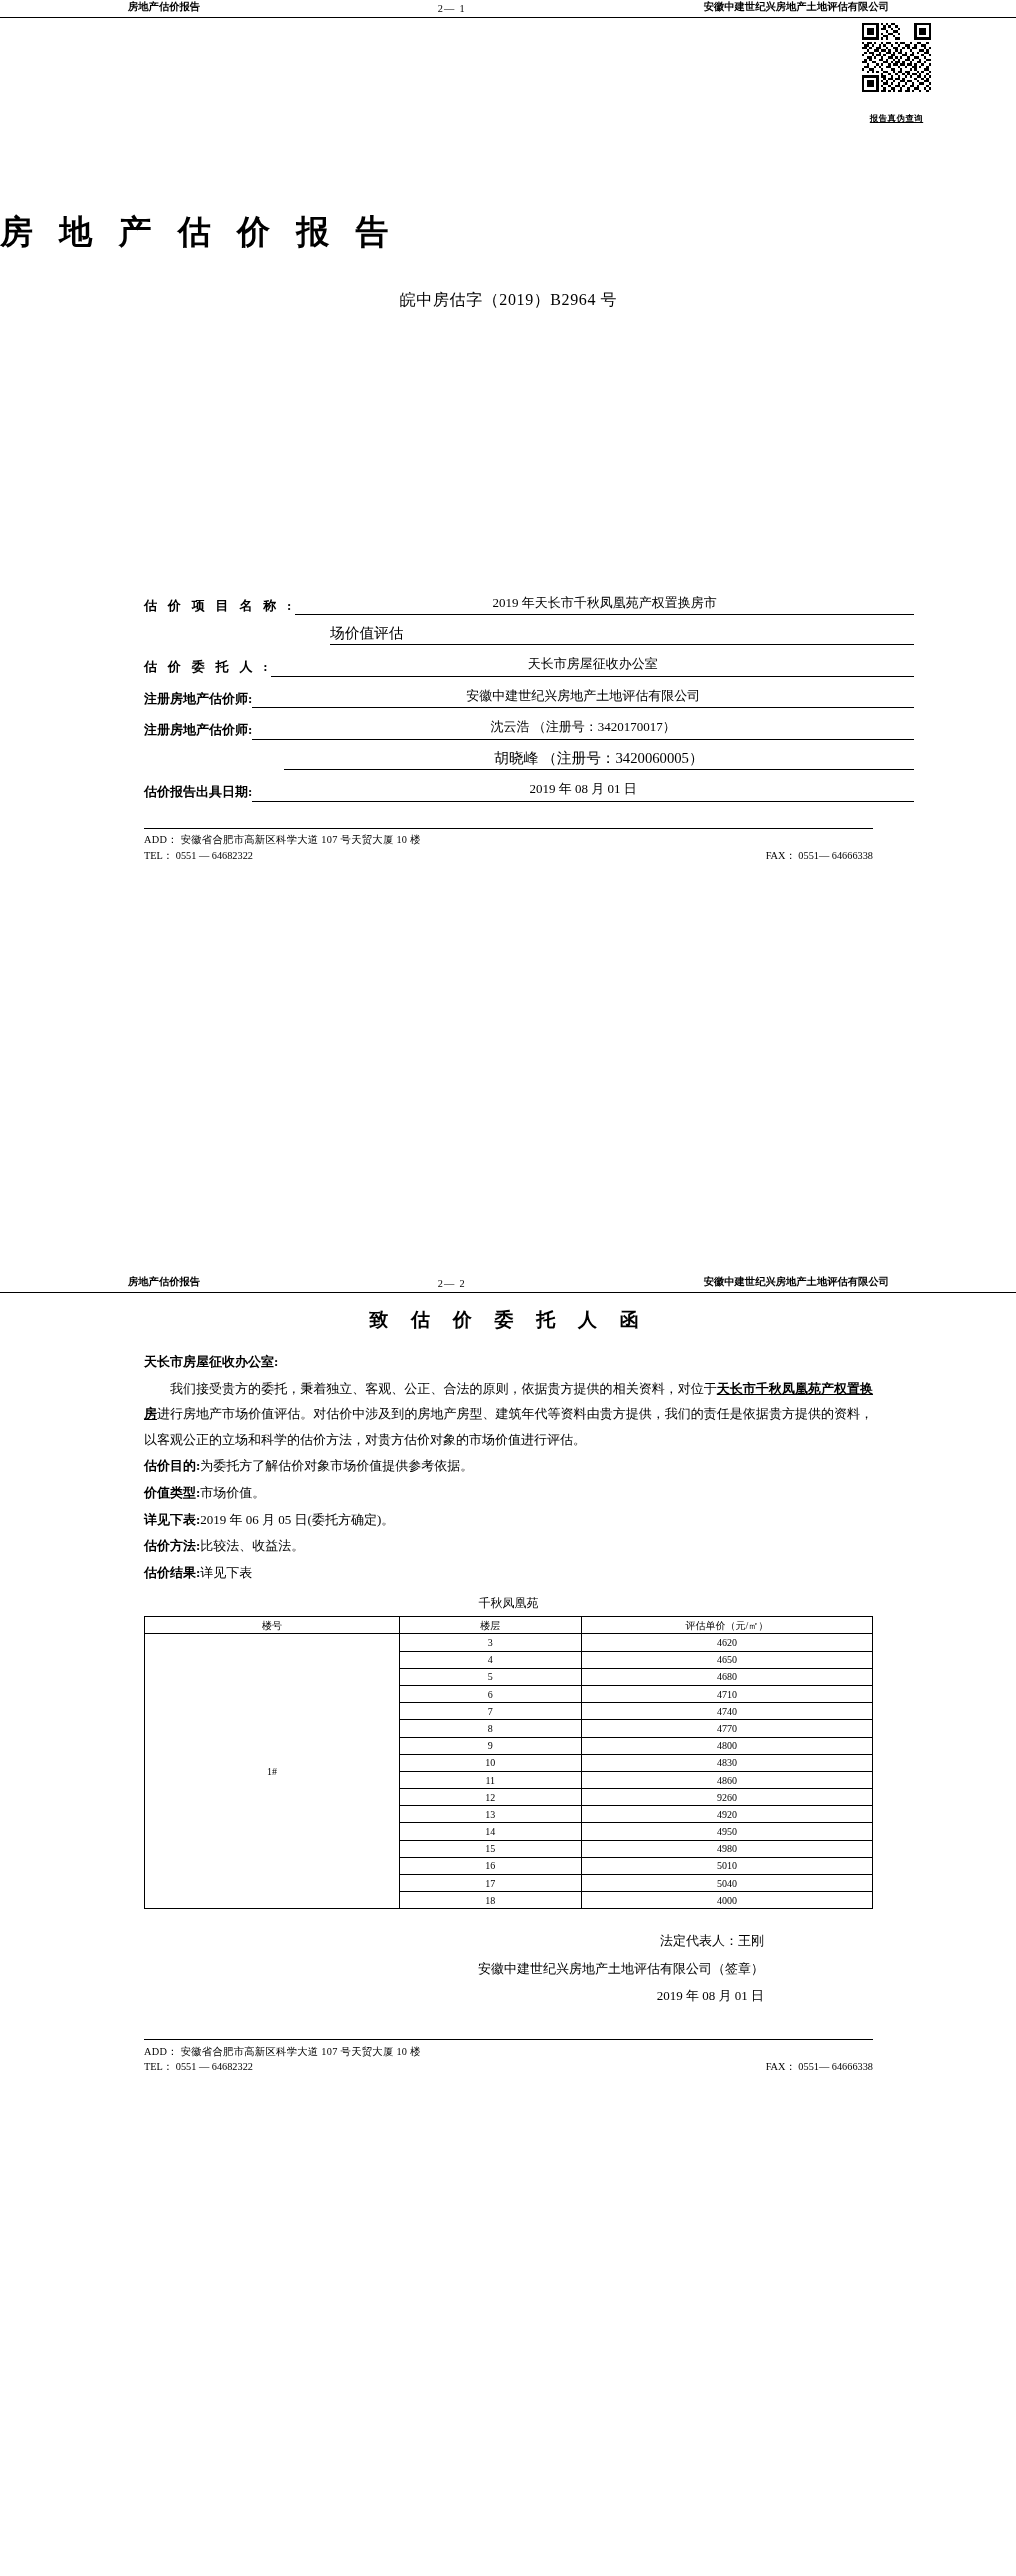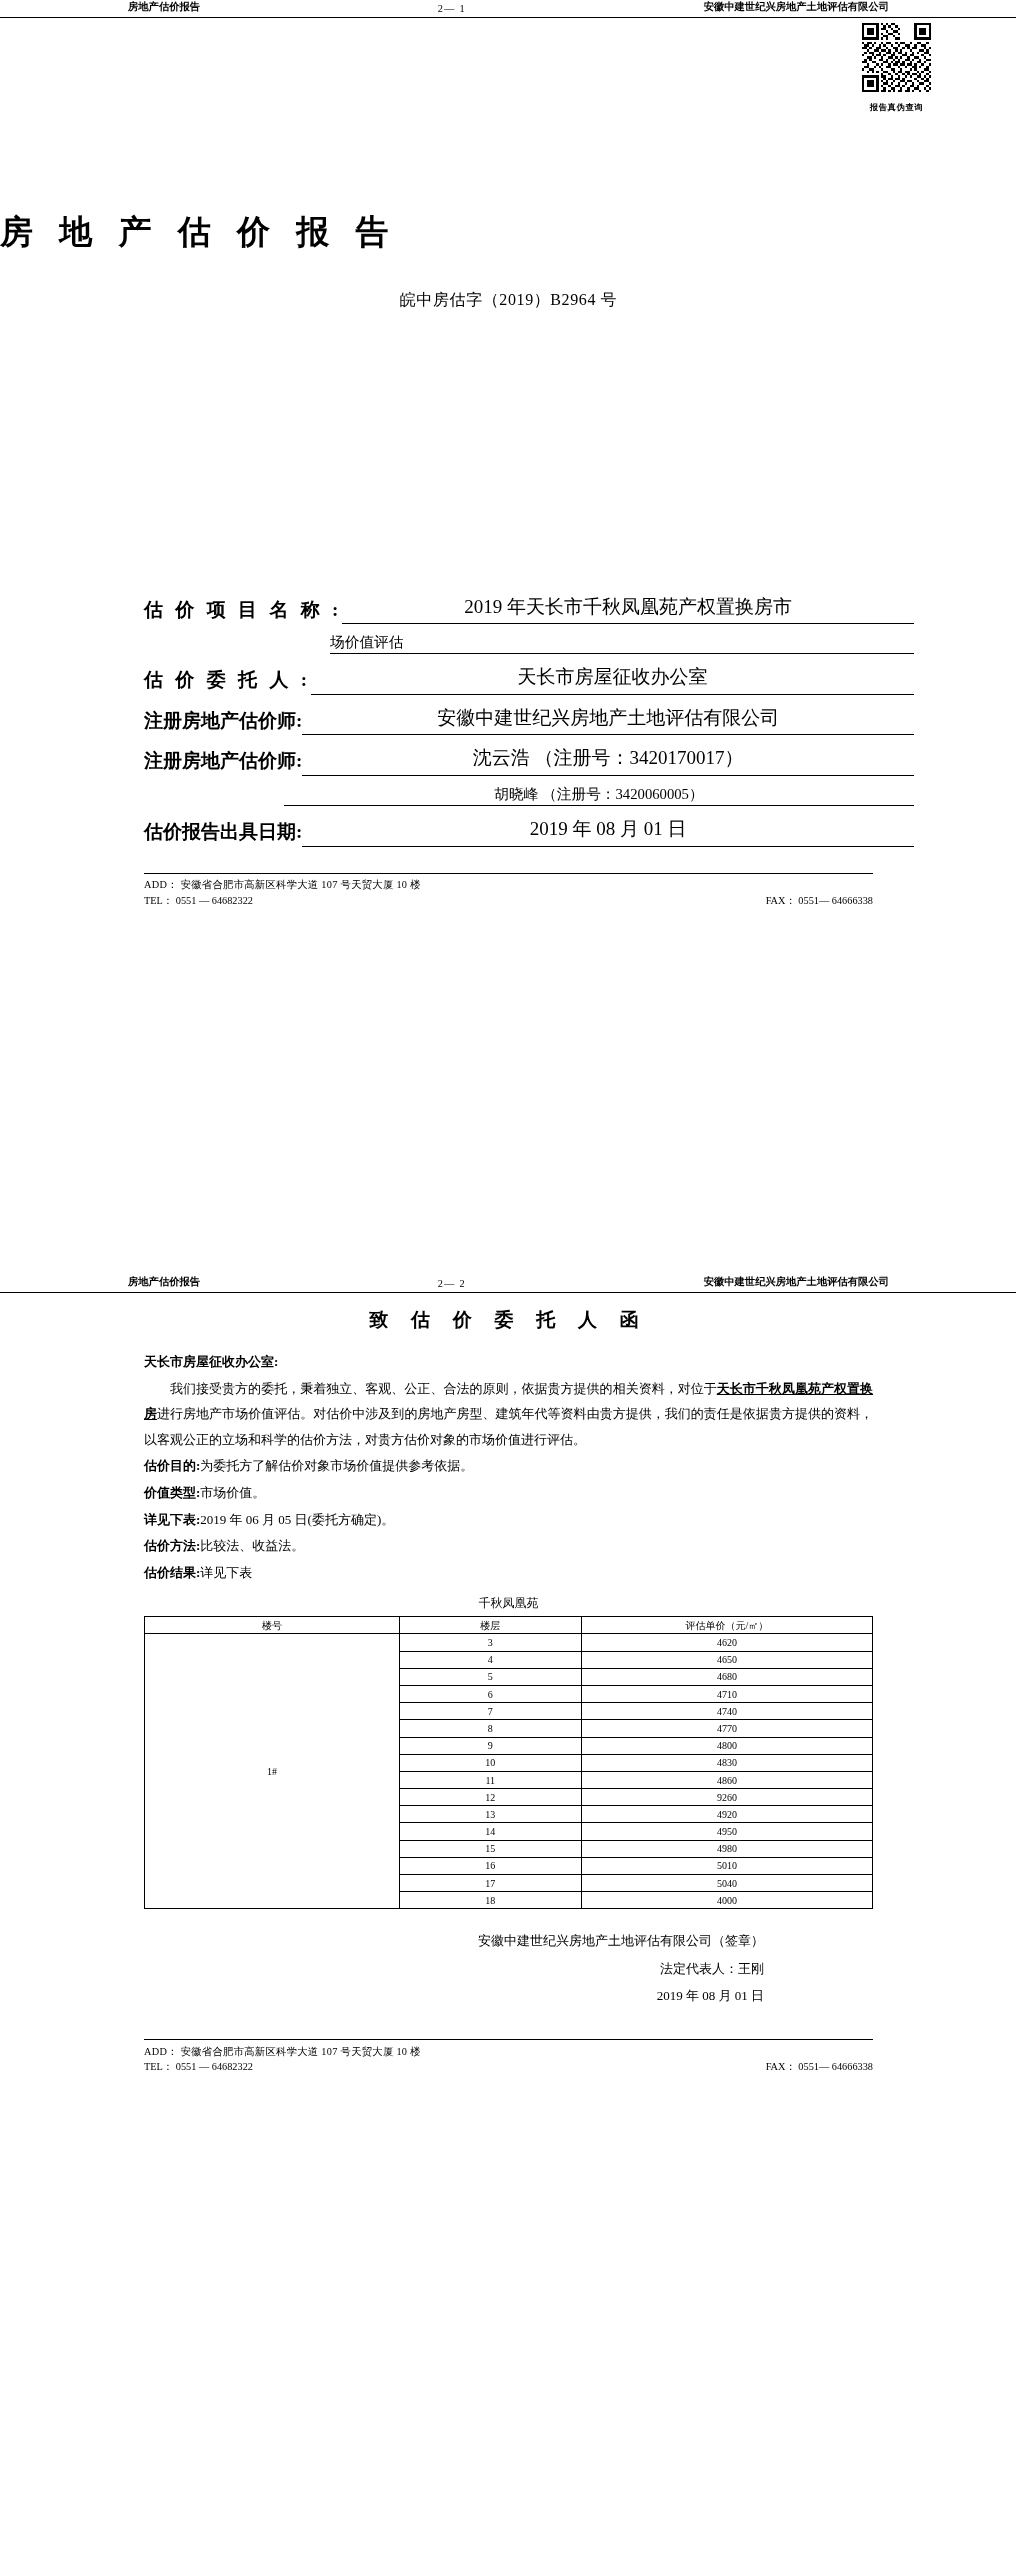--- a/index.html
+++ b/index.html
@@ -50,25 +50,26 @@
     width: 103px;
     text-align: center;
   }
   .qr-img {
     width: 69px;
     height: 69px;
     margin: 0 auto;
     display: block;
   }
   .qr-caption {
-    margin-top: 10px;
+    margin-top: 21px;
     font-size: 8.3px;
     font-weight: bold;
     letter-spacing: 0.6px;
     font-family: "Liberation Sans", sans-serif;
+    text-decoration: underline;
   }
   .cover-title {
     font-size: 33px;
     font-weight: bold;
     letter-spacing: 9px;
     margin-top: 192px;
     font-family: "Liberation Serif", serif;
   }
   .cover-subtitle {
     text-align: center;
@@ -78,21 +79,21 @@
   }
 
   .fields {
     margin-top: 282px;
     padding-left: 144px;
     padding-right: 103px;
   }
   .field-row {
     display: flex;
     align-items: flex-end;
-    font-size: 19px;
+    font-size: 13px;
     margin-bottom: 9px;
     line-height: 1.5;
   }
   .field-label {
     font-weight: bold;
     white-space: nowrap;
     flex: 0 0 auto;
   }
   .field-label.sp {
     letter-spacing: 3.8px;
@@ -601,22 +602,22 @@
           <td>5040</td>
         </tr>
         <tr>
           <td>18</td>
           <td>4000</td>
         </tr>
       </tbody>
     </table>
 
     <div class="sign-block">
+      <div>法定代表人：王刚</div>
       <div>安徽中建世纪兴房地产土地评估有限公司（签章）</div>
-      <div>法定代表人：王刚</div>
       <div>2019 年 08 月 01 日</div>
     </div>
   </div>
 
   <div class="footer2">
     <div class="footer-rule"></div>
     <div class="footer-line">
       <span class="addr">ADD：  安徽省合肥市高新区科学大道 107 号天贸大厦 10 楼</span>
     </div>
     <div class="footer-line">

